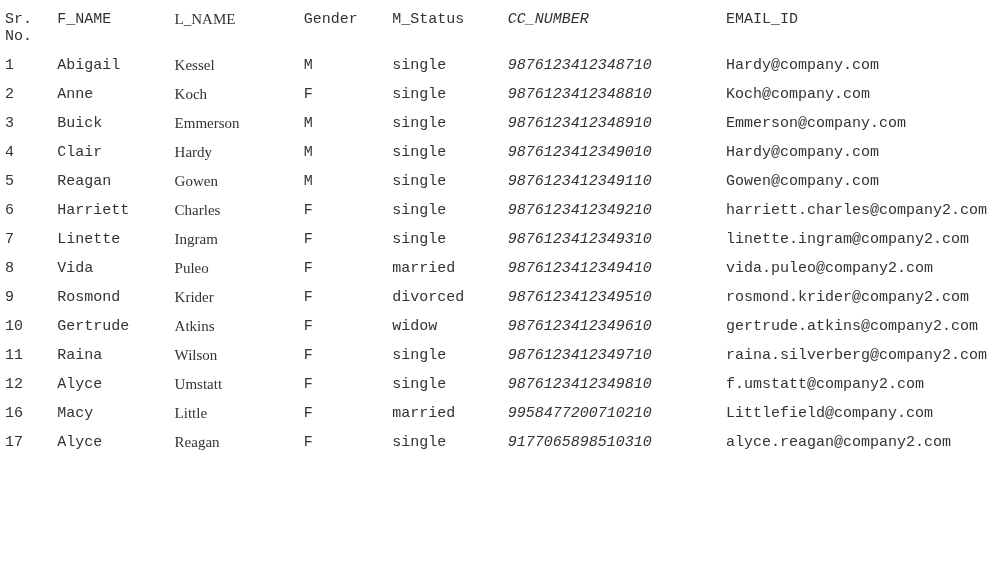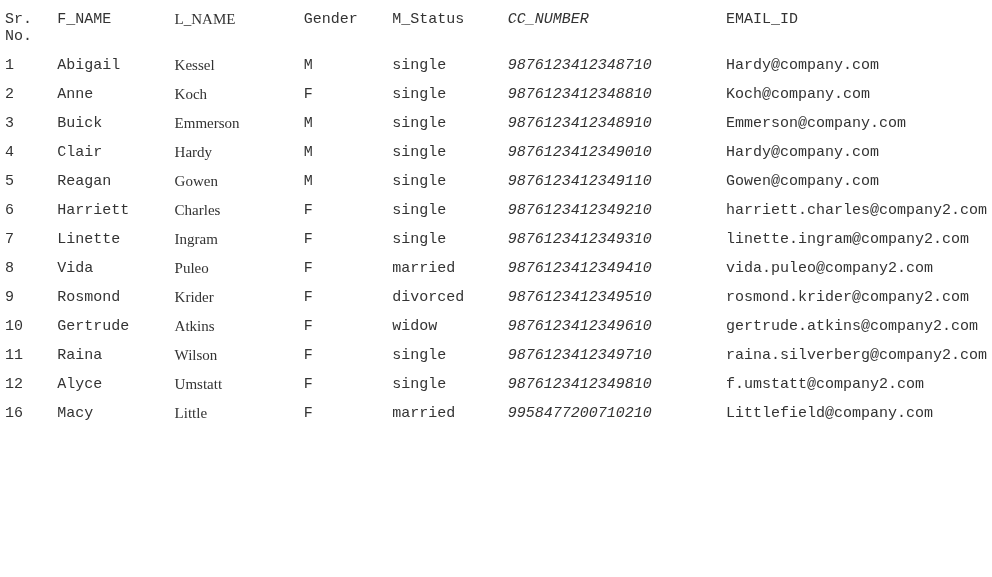--- a/index.html
+++ b/index.html
@@ -158,13 +158,22 @@
     </div>
     <div class="row">
       <div class="cell col-sr">16</div>
       <div class="cell col-fname">Macy</div>
       <div class="cell col-lname">Little</div>
       <div class="cell col-gender">F</div>
       <div class="cell col-mstat">married</div>
       <div class="cell col-cc">9958477200710210</div>
       <div class="cell col-email">Littlefield@company.com</div>
     </div>
+    <div class="row">
+      <div class="cell col-sr">17</div>
+      <div class="cell col-fname">Alyce</div>
+      <div class="cell col-lname">Reagan</div>
+      <div class="cell col-gender">F</div>
+      <div class="cell col-mstat">single</div>
+      <div class="cell col-cc">9177065898510310</div>
+      <div class="cell col-email">alyce.reagan@company2.com</div>
+    </div>
   </div>
 
 </body></html>

